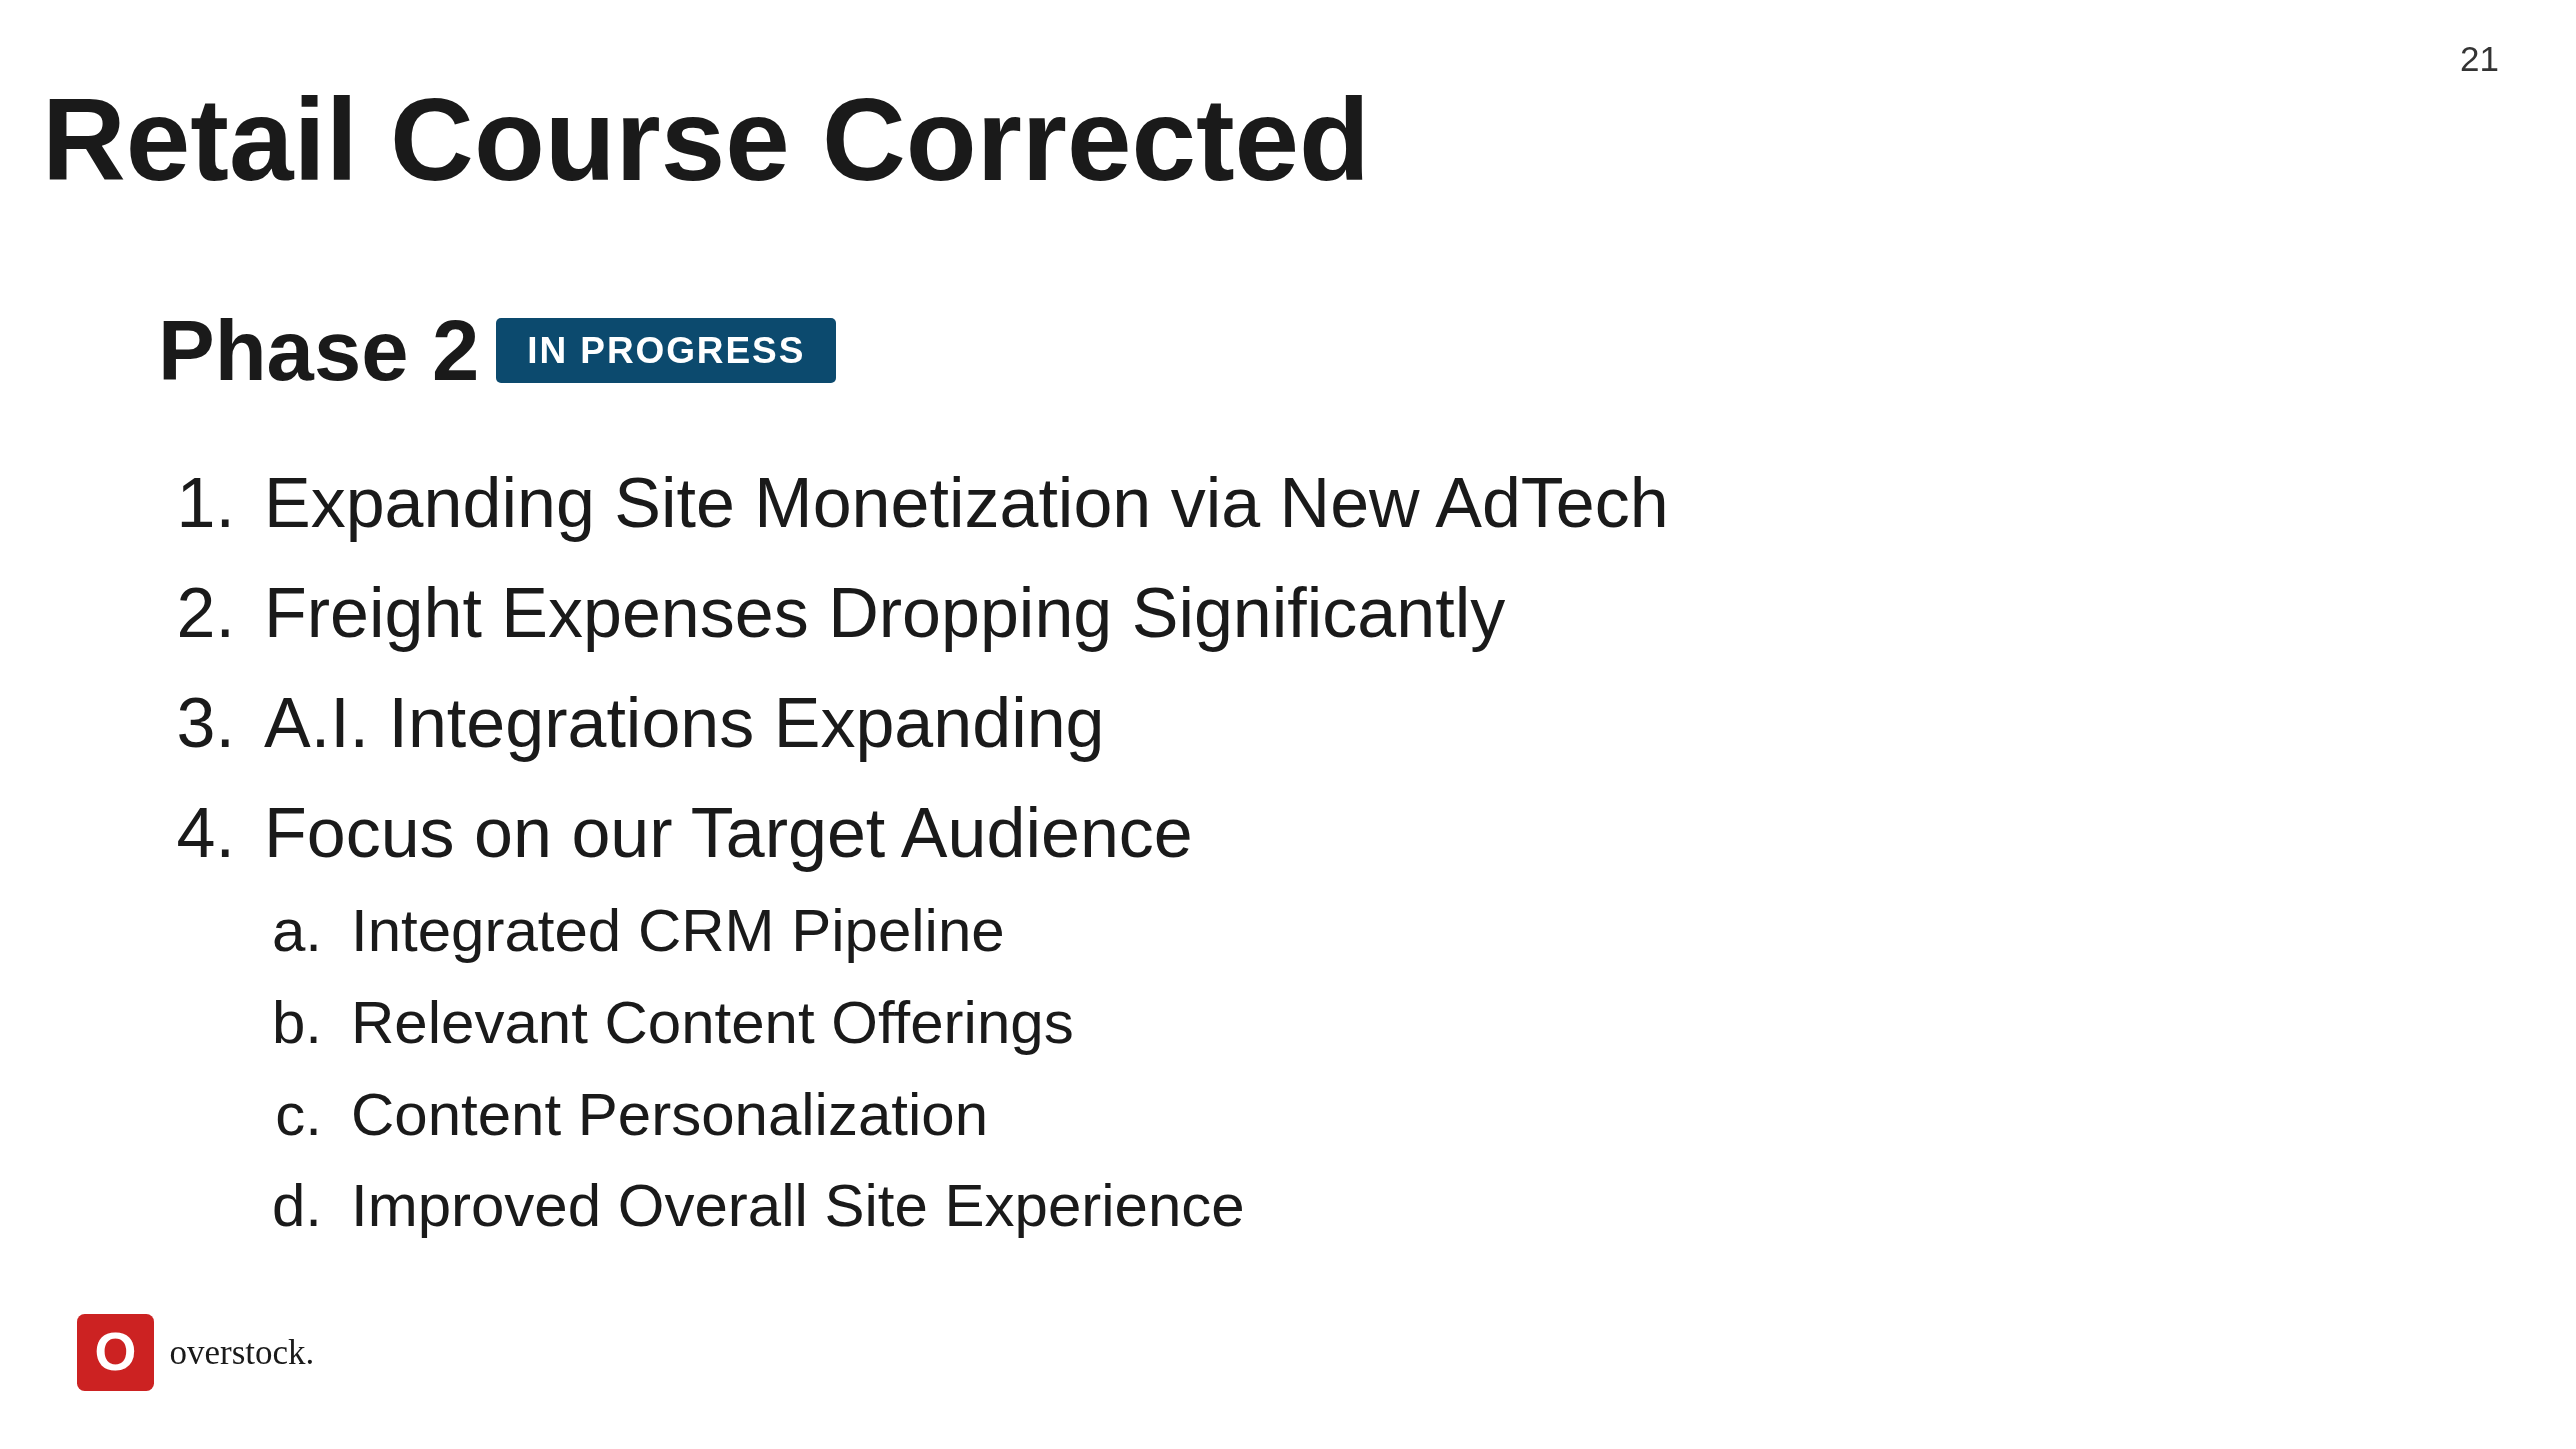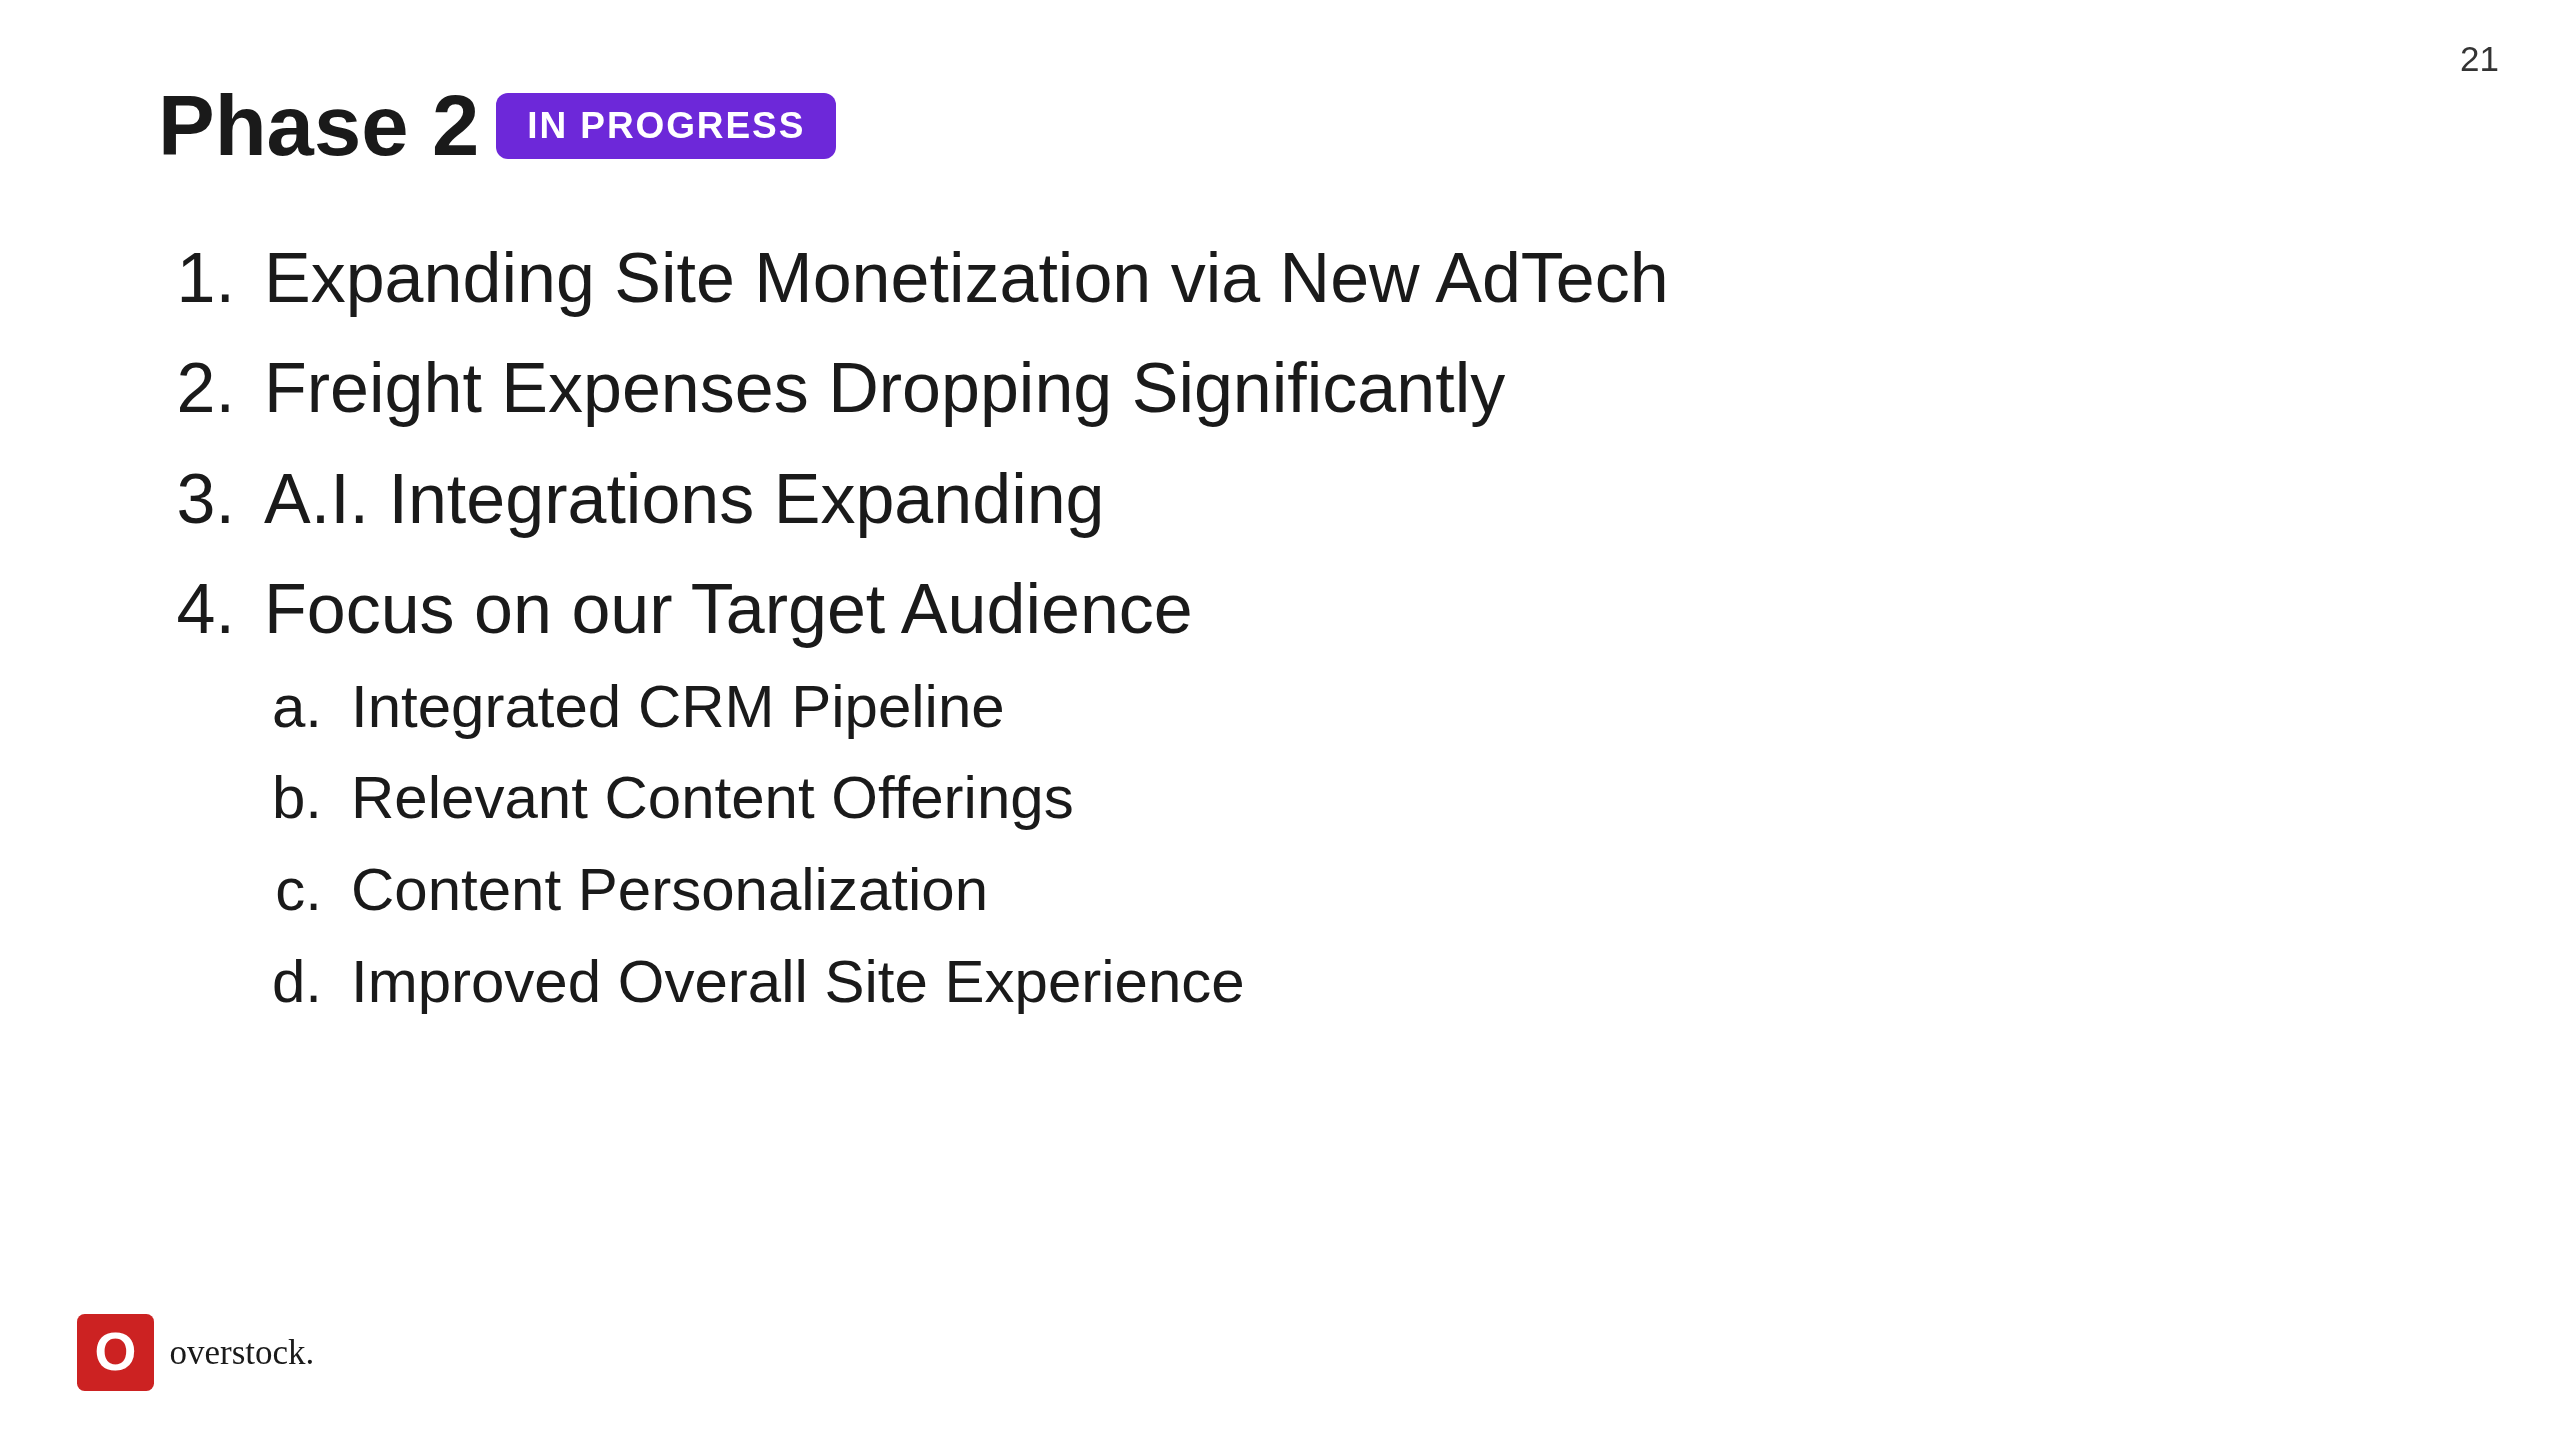--- a/index.html
+++ b/index.html
@@ -55,26 +55,26 @@
     }
 
     .phase-title {
       font-size: 85px;
       font-weight: 900;
       color: #1a1a1a;
       font-family: Arial, sans-serif;
     }
 
     .status-badge {
-      background: #6d28d9;
+      background: #0c4a6e;
       color: #ffffff;
       font-size: 37px;
       font-weight: 700;
       padding: 11.6px 31px;
-      border-radius: 12px;
+      border-radius: 5px;
       letter-spacing: 1.9px;
       font-family: Arial, sans-serif;
     }
 
     .main-list {
       list-style: none;
       padding: 0;
       margin: 0;
     }
 
@@ -143,20 +143,21 @@
       font-weight: 400;
     }
   </style>
 </head>
 <body>
 
 <div class="slide-container">
 
   <div class="page-number">21</div>
 
+  <h1 class="slide-title">Retail Course Corrected</h1>
 
   <div class="content-area">
 
     <div class="phase-header">
       <span class="phase-title">Phase 2</span>
       <span class="status-badge">IN PROGRESS</span>
     </div>
 
     <ol class="main-list">
 

